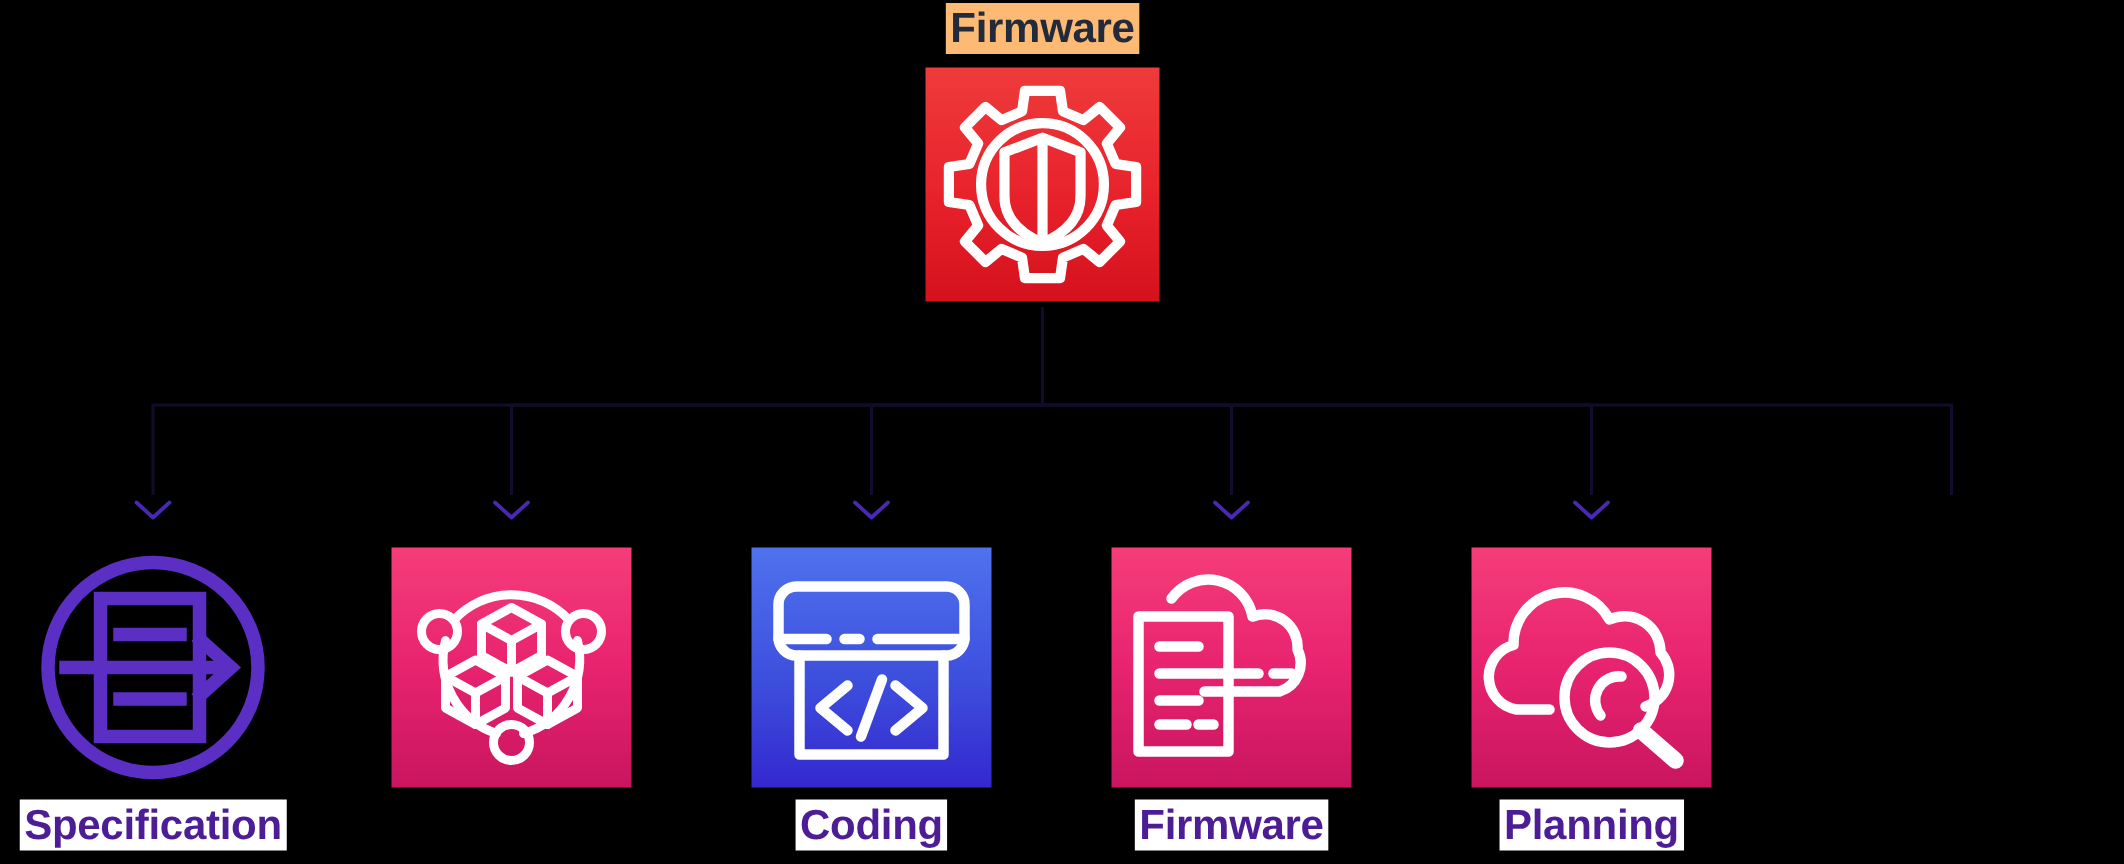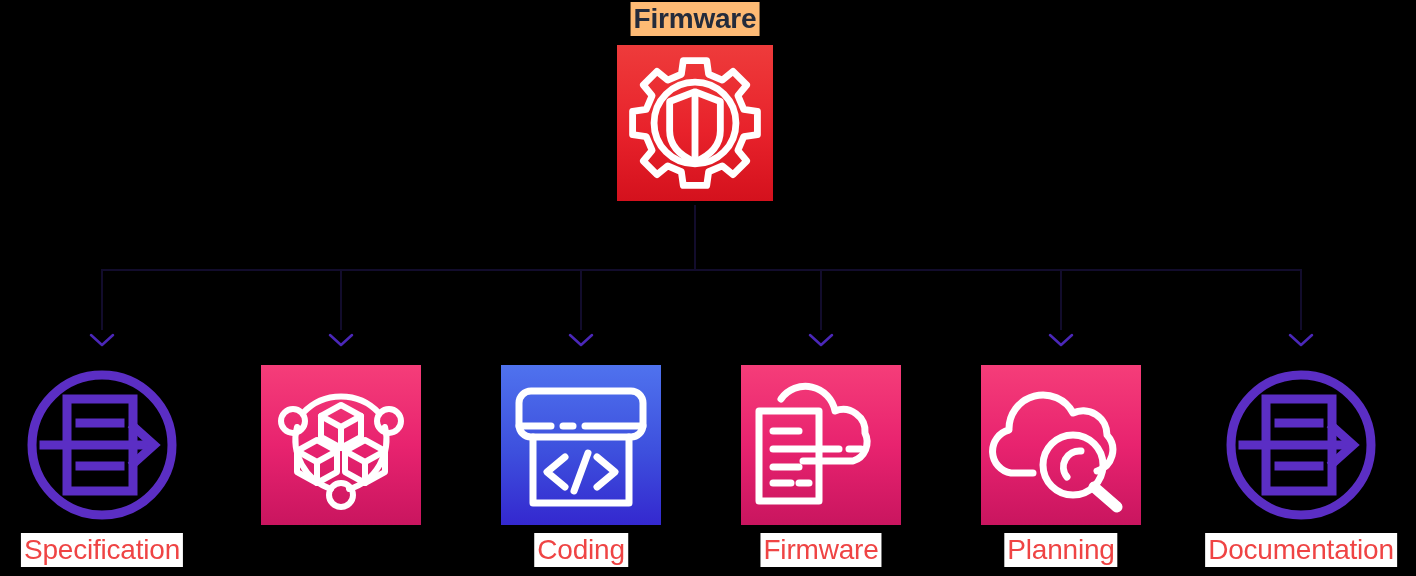--- a/index.html
+++ b/index.html
@@ -98,23 +98,23 @@
   .leaf-tile.tile-circle {
     background: transparent;
   }
 
   .leaf-label {
     position: absolute;
     left: 50%;
     top: 203px;
     transform: translateX(-50%);
     background: #ffffff;
-    color: #ef4444;
+    color: #4c1d95;
     font-size: 28px;
-    font-weight: normal;
+    font-weight: bold;
     line-height: 34px;
     padding: 0 3px;
     white-space: nowrap;
     letter-spacing: -0.2px;
   }
 </style>
 </head>
 <body>
 
 <div id="canvas">
@@ -256,32 +256,14 @@
       <svg viewBox="0 0 160 160" fill="none" stroke="#ffffff" stroke-width="7" stroke-linejoin="round" stroke-linecap="round">
         <path d="M52 108 L30 108 A22 22 0 0 1 28 65 A34 34 0 0 1 92 48 A24 24 0 0 1 126 70 A22 22 0 0 1 116 106"></path>
         <circle cx="92" cy="100" r="30"></circle>
         <path d="M100 86 A16 16 0 0 0 86 112"></path>
         <line x1="113" y1="122" x2="136" y2="142" stroke-width="11"></line>
       </svg>
     </div>
     <div class="leaf-label">Planning</div>
   </div>
 
-  <div class="leaf" style="left:1221px">
-    <div class="leaf-arrow">
-      <svg viewBox="0 0 26 16">
-          <path d="M2 3 L13 13 L24 3" fill="none" stroke="#4b27b8" stroke-width="2.5" stroke-linecap="round" stroke-linejoin="round"></path>
-        </svg>
-    </div>
-    <div class="leaf-tile tile-circle">
-      <svg viewBox="0 0 160 160" fill="none" stroke="#5b2ec4" stroke-width="9" stroke-linecap="square">
-        <circle cx="80" cy="80" r="70" stroke-width="9"></circle>
-        <rect x="45" y="34" width="66" height="92" stroke-width="9"></rect>
-        <line x1="58" y1="58" x2="98" y2="58" stroke-width="9"></line>
-        <line x1="58" y1="101" x2="98" y2="101" stroke-width="9"></line>
-        <line x1="22" y1="80" x2="128" y2="80" stroke-width="9"></line>
-        <path d="M112 62 L132 80 L112 98" stroke-width="9" stroke-linejoin="miter"></path>
-      </svg>
-    </div>
-    <div class="leaf-label">Documentation</div>
-  </div>
 
 </div>
 
 </body></html>

